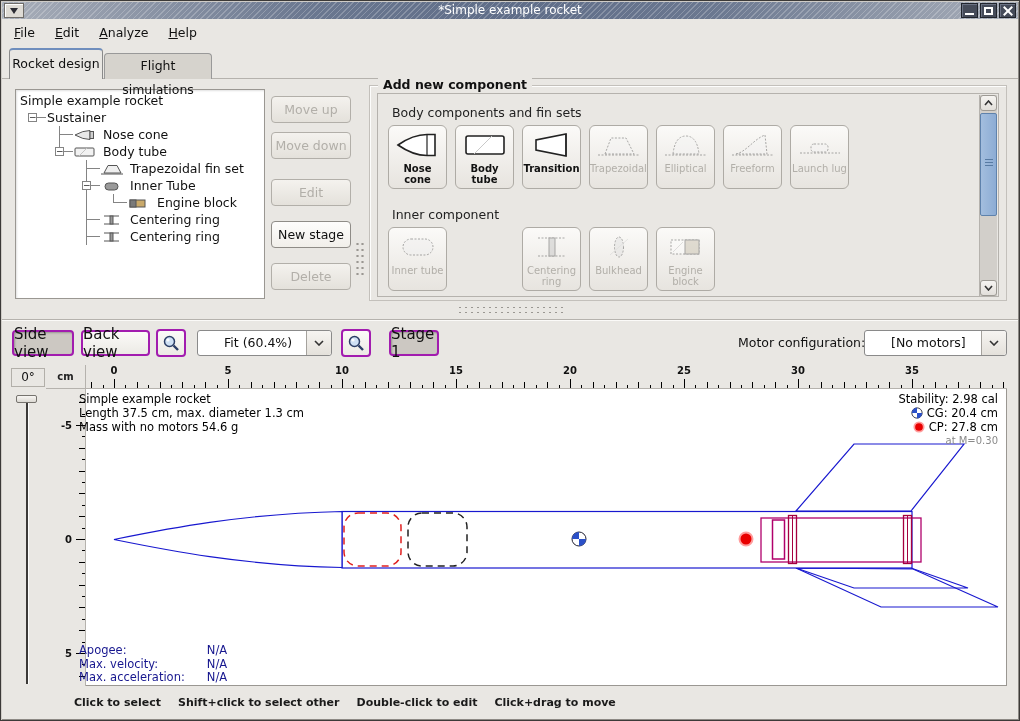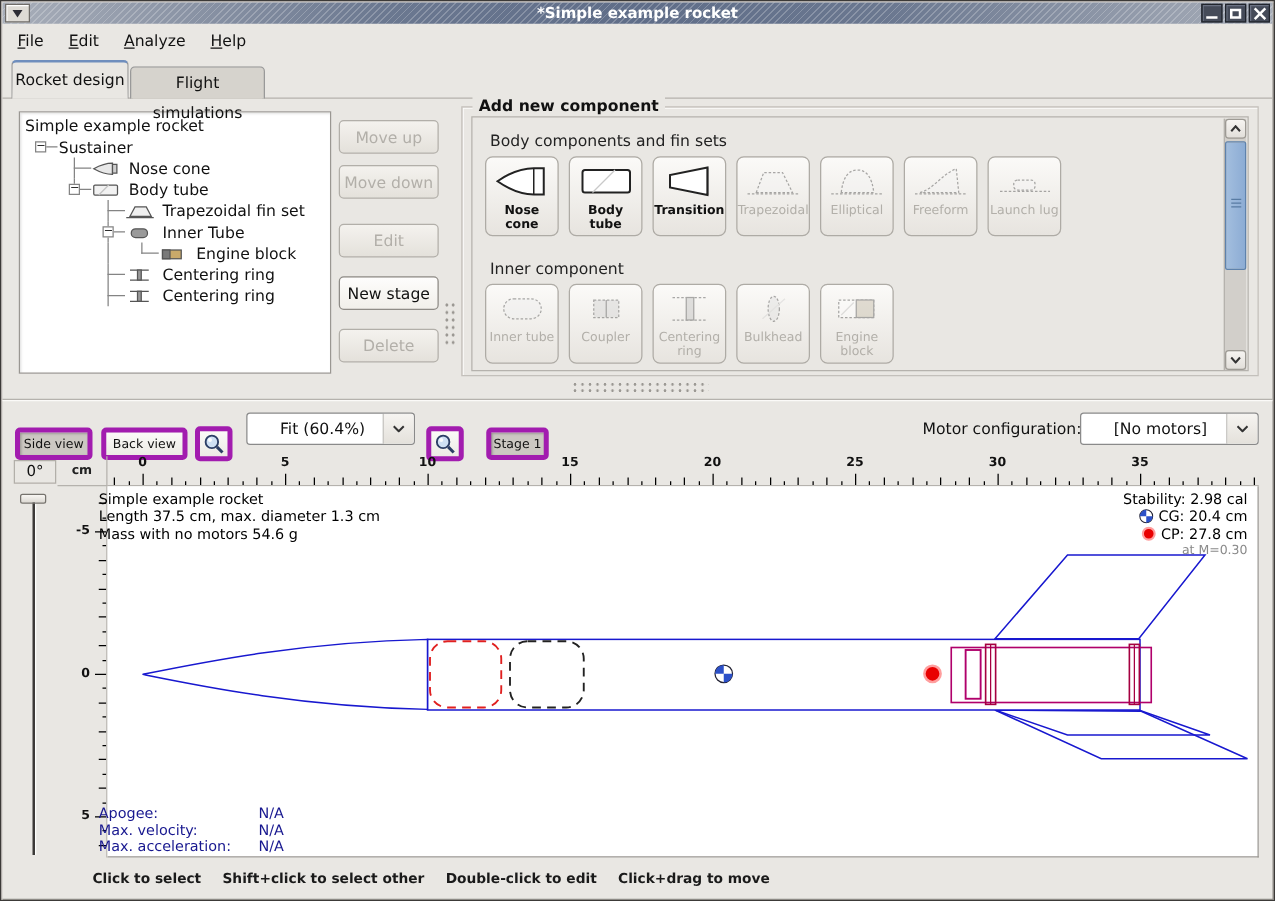--- a/index.html
+++ b/index.html
@@ -6,21 +6,21 @@
   *{box-sizing:border-box;font-family:"DejaVu Sans","Liberation Sans",sans-serif;}
   .win{position:relative;width:1020px;height:721px;background:#e9e7e3;border:1px solid #3c3a38;
        box-shadow:inset 1px 1px 0 #cfccc7, inset -1px -1px 0 #8d8a85;overflow:hidden;}
 
   
   .titlebar{position:absolute;left:1px;top:1px;right:1px;height:17px;
     background:
       repeating-linear-gradient(135deg, rgba(255,255,255,.22) 0 1px, rgba(0,0,0,0) 1px 4px),
       linear-gradient(90deg,#a8aeb9 0%,#6b7890 30%,#5f6d88 50%,#6b7890 70%,#a8aeb9 100%);
     display:flex;align-items:center;}
-  .tb-title{position:absolute;left:0;right:0;text-align:center;color:#fff;font-size:12px;font-weight:bold;line-height:17px;}
+  .tb-title{position:absolute;left:0;right:0;text-align:center;color:#fff;font-size:12px;font-weight:normal;line-height:17px;}
   .tb-menu-btn{position:absolute;left:2px;top:1px;width:20px;height:15px;background:#dedbd5;border:1px solid #6f6c68;
     box-shadow:inset 1px 1px 0 #fff;display:flex;align-items:center;justify-content:center;}
   .tb-tri{width:0;height:0;border-left:4px solid transparent;border-right:4px solid transparent;border-top:6px solid #2c2c34;}
   .tb-btns{position:absolute;right:2px;top:1px;display:flex;gap:2px;}
   .wbtn{width:17px;height:15px;background:#454b59;border:1px solid #20242c;box-shadow:inset 1px 1px 0 #6b7283;
     display:flex;align-items:center;justify-content:center;position:relative;}
   .g-min{width:9px;height:0;border-bottom:2px solid #fff;margin-top:6px;}
   .g-max{width:9px;height:8px;border:2px solid #fff;}
   .g-close{position:relative;width:10px;height:10px;}
   .g-close::before,.g-close::after{content:"";position:absolute;left:4px;top:-1px;width:2px;height:12px;background:#fff;}
@@ -81,22 +81,22 @@
   .sc-grip{position:absolute;left:4px;top:48%;width:8px;height:1px;background:#587ba3;box-shadow:0 3px 0 #587ba3,0 -3px 0 #587ba3;}
 
   
   .hsplit{position:absolute;left:456px;top:304px;width:110px;height:10px;
     background-image:radial-gradient(#9a9792 1px, transparent 1.2px);background-size:6px 5px;}
   .vgrip{position:absolute;left:354px;top:240px;width:10px;height:36px;
     background-image:radial-gradient(#9a9792 1px, transparent 1.2px);background-size:5px 6px;}
   .paneline{position:absolute;left:1px;right:1px;top:318px;height:2px;border-top:1px solid #b5b2ad;border-bottom:1px solid #fbfaf8;}
 
   
-  .tbtn{position:absolute;height:26px;border:4px solid #a21caf;border-radius:4px;font-size:10px;color:#111;
-    background:linear-gradient(#fbfaf8,#eceae5);display:flex;align-items:center;justify-content:center;margin-top:12px;}
+  .tbtn{position:absolute;height:26px;border:2px solid #a21caf;border-radius:4px;font-size:15px;color:#111;
+    background:linear-gradient(#fbfaf8,#eceae5);display:flex;align-items:center;justify-content:center;}
   .tbtn.pressed{background:#ccc8c2;box-shadow:inset 1px 1px 2px rgba(0,0,0,.25);}
   .combo{position:absolute;height:26px;background:#fff;border:1px solid #8a8a8a;border-radius:3px;display:flex;padding-left:19px;}
   .combo-text{flex:1;font-size:12.5px;color:#111;line-height:24px;padding-left:7px;white-space:nowrap;overflow:hidden;}
   .combo-btn{width:25px;border-left:1px solid #a5a29d;background:linear-gradient(#f6f4f1,#e4e1db);
     display:flex;align-items:center;justify-content:center;border-radius:0 3px 3px 0;}
   .tool-label{position:absolute;font-size:12.5px;color:#111;}
 
   
   .rotbox{position:absolute;left:10px;top:367px;width:34px;height:19px;border:1px solid #b2afa9;background:#e9e7e3;
     font-size:12px;color:#111;text-align:center;line-height:17px;}
@@ -336,29 +336,20 @@
 
       <div class="seclabel" style="top:113px">Inner component</div>
 
       <div class="cbtn disabled" style="left:10px;top:133px">
         <div class="cicon">
           <svg width="46" height="34" viewBox="0 0 46 34">
               <rect x="8" y="9" width="30" height="16" rx="8" fill="#efefef" stroke="#333" stroke-dasharray="2 1.5"></rect>
             </svg>
         </div>
         <div class="clabel">Inner tube</div>
-      </div>
-      <div class="cbtn disabled" style="left:77px;top:133px">
-        <div class="cicon">
-          <svg width="46" height="34" viewBox="0 0 46 34">
-              <rect x="13" y="10" width="20" height="14" fill="#cfcfcf" stroke="#333" stroke-dasharray="2 1.5"></rect>
-              <line x1="23" y1="10" x2="23" y2="24" stroke="#333"></line>
-            </svg>
-        </div>
-        <div class="clabel">Coupler</div>
       </div>
       <div class="cbtn disabled" style="left:144px;top:133px">
         <div class="cicon">
           <svg width="46" height="34" viewBox="0 0 46 34">
               <path d="M9,8 H37 M9,26 H37" stroke="#333" fill="none" stroke-dasharray="2 1.5"></path>
               <rect x="20" y="8" width="6" height="18" fill="#bbb" stroke="#333"></rect>
             </svg>
         </div>
         <div class="clabel">Centering ring</div>
       </div>

